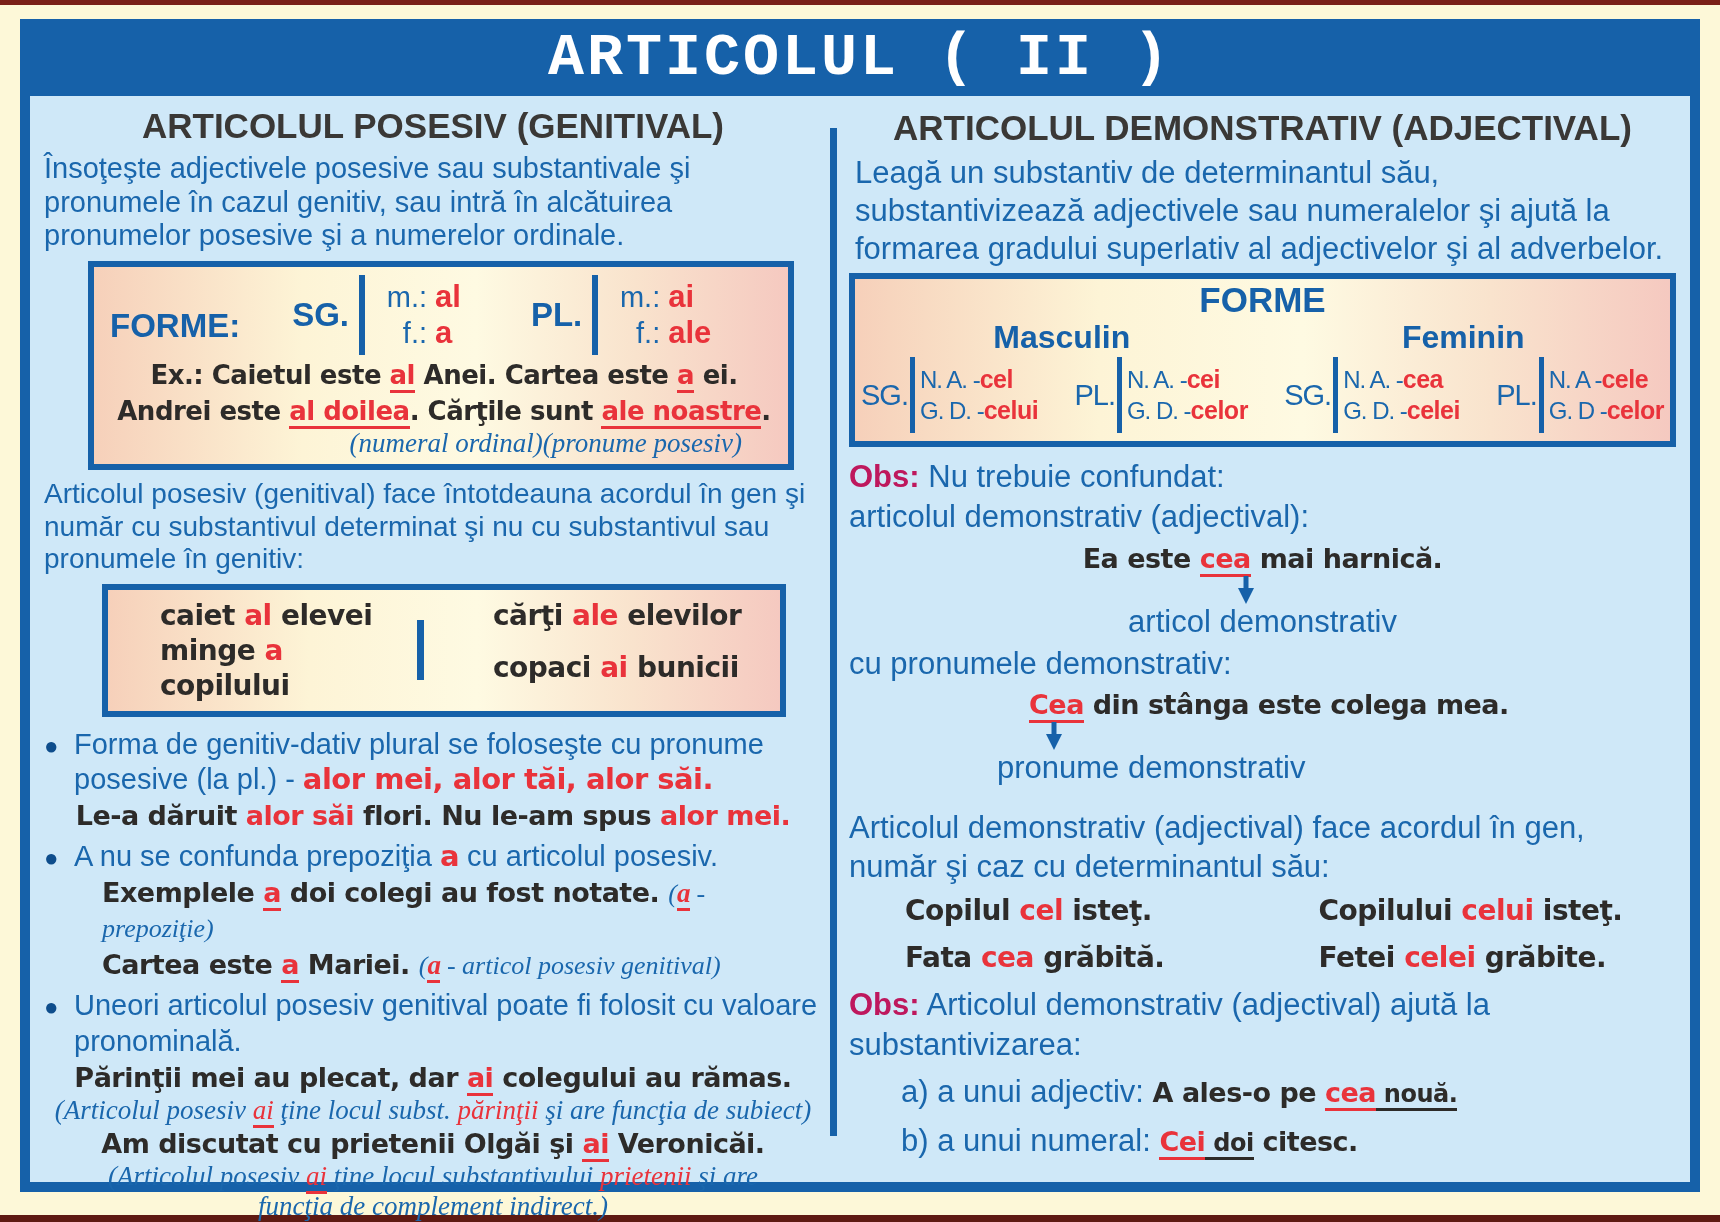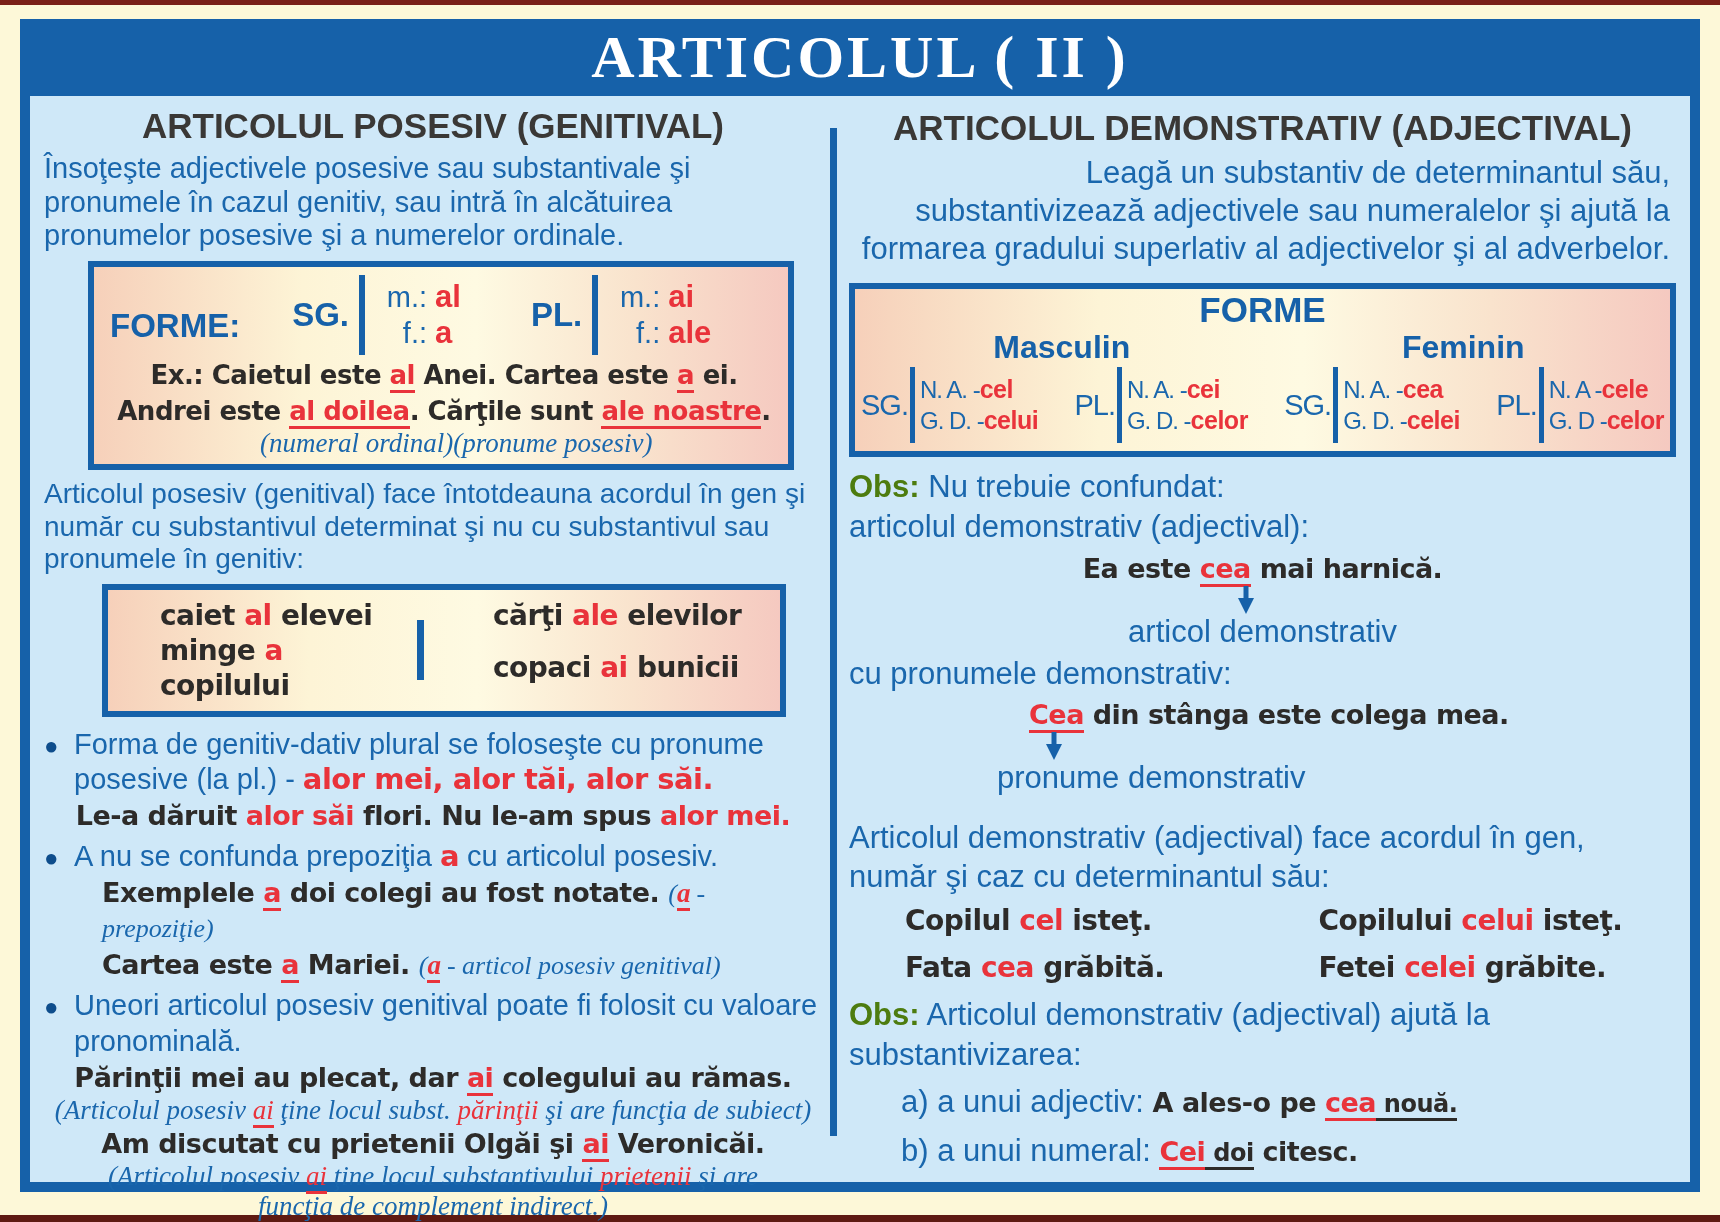--- a/index.html
+++ b/index.html
@@ -23,21 +23,21 @@
   .edge.top{top:0;height:5px;}
   .edge.bottom{bottom:0;height:7px;background:#5E1A12;}
 
   .sheet{position:absolute;left:20px;right:20px;top:19px;bottom:30px;}
   .header{
     height:77px;background:var(--blue);
     display:flex;align-items:center;justify-content:center;
   }
   .header .title{
     color:#fff;font-size:60px;font-weight:bold;letter-spacing:3px;
-    font-family:Liberation Serif, serif;
+    font-family:Liberation Mono, monospace;
   }
   .panel{
     height:calc(100% - 77px);
     background:var(--panel);
     border:10px solid var(--blue);border-top:none;
   }
   .columns{display:flex;height:100%;}
   .col-left{width:800px;flex:none;padding:6px 8px 0 14px;}
   .divider{width:7px;flex:none;background:var(--blue);margin-top:32px;height:1008px;}
   .col-right{flex:1;padding:8px 14px 0 12px;}
@@ -55,21 +55,21 @@
   .t-note{
     font-family:"Liberation Serif",serif;font-style:italic;color:var(--blueText);
     font-size:27px;line-height:1.12;
   }
   .center{text-align:center;}
 
   
   .seg.r{color:var(--red);}
   .seg.ru{color:var(--red);border-bottom:3px solid var(--red);}
   .seg.rc{color:var(--red);font-family:"DejaVu Sans",sans-serif;font-weight:700;letter-spacing:-0.5px;}
-  .seg.kb{color:#4d7c0f;font-weight:bold;}
+  .seg.kb{color:#be185d;font-weight:bold;}
   .seg.n{font-family:"Liberation Serif",serif;font-style:italic;font-weight:normal;color:var(--blueText);font-size:26px;letter-spacing:0;}
   .seg.nr{font-family:"Liberation Serif",serif;font-style:italic;color:var(--red);}
   .seg.nru{font-family:"Liberation Serif",serif;font-style:italic;color:var(--red);border-bottom:3px solid var(--red);}
   .seg.kc{font-family:"DejaVu Sans",sans-serif;font-weight:700;color:var(--ink);font-size:27px;letter-spacing:-0.5px;}
   .seg.rcu{font-family:"DejaVu Sans",sans-serif;font-weight:700;color:var(--red);font-size:27px;letter-spacing:-0.5px;border-bottom:3px solid var(--red);}
   .seg.kcu{font-family:"DejaVu Sans",sans-serif;font-weight:700;color:var(--ink);font-size:24px;letter-spacing:-0.5px;border-bottom:3px solid var(--ink);}
 
   
   .gbox{
     border:6px solid var(--blue);
@@ -78,42 +78,42 @@
   .forme1{margin:8px 28px 8px 44px;padding:4px 10px 4px 16px;}
   .forme-row{display:flex;align-items:center;padding-top:4px;}
   .forme-label{color:var(--blue);font-weight:bold;font-size:33px;margin-top:23px;}
   .case-label{color:var(--blue);font-weight:bold;font-size:33px;}
   .vbar{width:6px;background:var(--blue);height:80px;margin:0 10px;flex:none;}
   .mfstack{display:flex;flex-direction:column;justify-content:center;}
   .mfrow{display:flex;align-items:baseline;line-height:1.15;}
   .mflabel{color:var(--blueText);font-size:29px;width:52px;text-align:right;}
   .mfval{color:var(--red);font-weight:bold;font-size:31px;margin-left:8px;font-family:"Liberation Sans",sans-serif;}
   .exline{white-space:nowrap;text-align:center;font-size:26px;margin-top:4px;}
-  .notesrow{display:flex;justify-content:flex-start;padding:0 36px 2px 150px;}
+  .notesrow{display:flex;justify-content:flex-end;padding:0 36px 2px 150px;}
   .notesrow .t-note{font-size:27px;}
 
   .rule{margin:6px 0 4px 0;font-size:28px;}
 
   .pairbox{
     margin:8px 36px 10px 58px;
     display:grid;grid-template-columns:1fr 12px 1.15fr;
     padding:8px 0;align-items:center;
   }
   .pairbox .vbar2{grid-column:2;grid-row:1/3;width:7px;height:60px;background:var(--blue);justify-self:center;align-self:center;}
   .pairbox .pl{grid-column:1;padding-left:52px;font-size:28px;}
   .pairbox .pr{grid-column:3;padding-left:66px;font-size:28px;}
 
   .bullet{display:flex;margin-top:6px;}
   .bullet .dot{color:var(--dkblue);font-size:24px;width:30px;flex:none;padding-top:5px;}
   .bullet .bc{flex:1;font-size:29px;line-height:1.22;}
   .indent{padding-left:58px;margin-top:2px;}
   .exc{margin-top:2px;}
 
   
-  .r-intro{text-align:right;margin:2px 6px 16px 6px;line-height:1.22;}
+  .r-intro{text-align:left;margin:2px 6px 6px 6px;line-height:1.22;}
   .forme2{margin:4px 0 10px 0;padding:2px 6px 8px 6px;}
   .forme2 .ftitle{text-align:center;color:var(--blue);font-weight:bold;font-size:35px;line-height:1.1;}
   .genders{display:flex;}
   .genders div{width:50%;text-align:center;color:var(--blue);font-weight:bold;font-size:32px;line-height:1.1;}
   .fgroups{display:flex;justify-content:space-between;align-items:center;margin-top:2px;}
   .fgroup{display:flex;align-items:center;}
   .fcase{color:var(--blueText);font-size:29px;flex:none;letter-spacing:-1px;}
   .fbar{width:5px;background:var(--blue);height:76px;margin:0 5px 0 2px;flex:none;}
   .frow{display:flex;align-items:baseline;line-height:1.2;white-space:nowrap;}
   .flabel{color:var(--blueText);font-size:24px;letter-spacing:-1px;}

